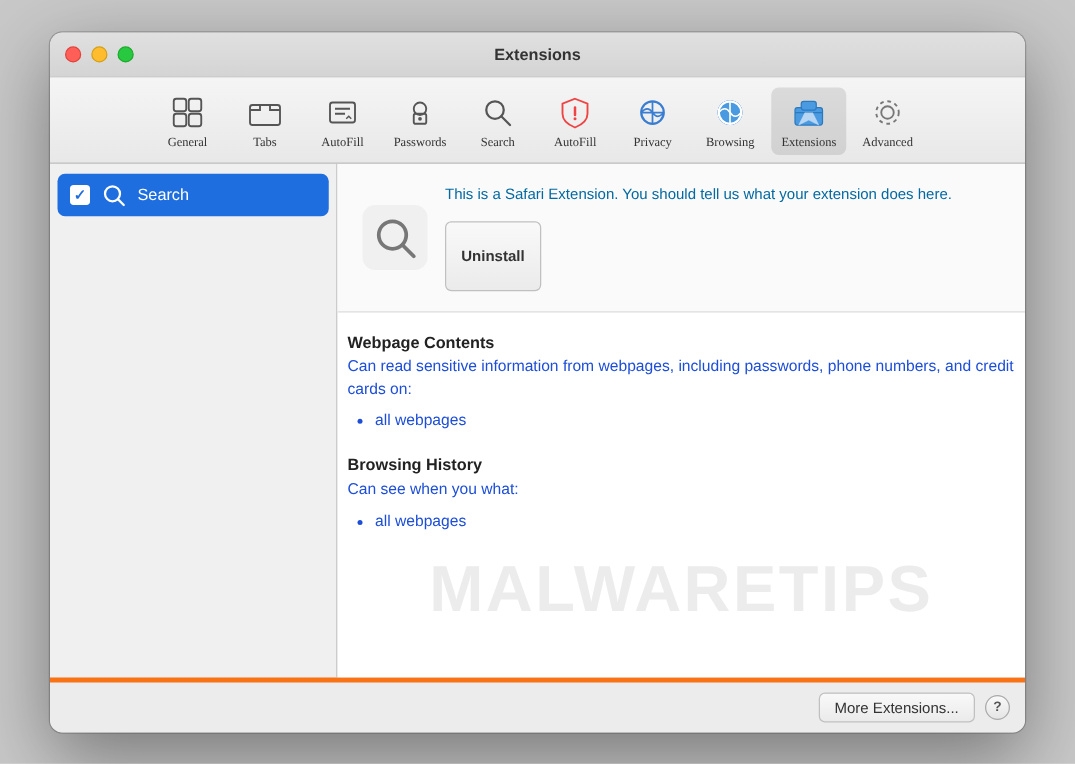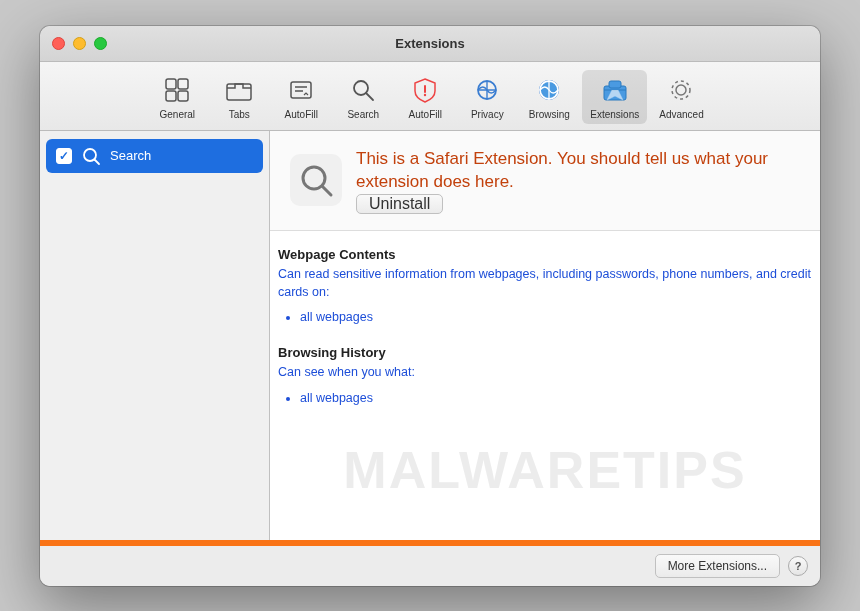--- a/index.html
+++ b/index.html
@@ -80,20 +80,21 @@
 
     .toolbar-item {
       display: flex;
       flex-direction: column;
       align-items: center;
       gap: 3px;
       padding: 4px 8px;
       border-radius: 6px;
       cursor: pointer;
       min-width: 58px;
+      font-family: Liberation Serif, serif;
     }
 
     .toolbar-item.active {
       background: rgba(0,0,0,0.1);
     }
 
     .toolbar-icon {
       width: 32px;
       height: 32px;
       display: flex;
@@ -228,34 +229,35 @@
       justify-content: center;
       font-size: 30px;
       color: #555;
     }
 
     .ext-info {
       flex: 1;
     }
 
     .ext-description {
-      font-size: 17px;
-      color: #c2410c;
+      font-size: 12px;
+      color: #0369a1;
       line-height: 1.4;
-      margin-bottom: 0;
+      margin-bottom: 14px;
     }
 
     .uninstall-btn {
       background: linear-gradient(to bottom, #f9f9f9, #ebebeb);
       border: 1px solid #c0c0c0;
       border-radius: 5px;
-      padding: 0 12px;
-      font-size: 16px;
+      padding: 20px 12px;
+      font-size: 12px;
       color: #333;
       cursor: pointer;
+      font-weight: bold;
     }
 
     
     .permissions {
       padding: 16px 8px;
       flex: 1;
       overflow-y: auto;
       position: relative;
       z-index: 1;
     }
@@ -290,21 +292,21 @@
     }
 
     
     .footer {
       display: flex;
       align-items: center;
       justify-content: flex-end;
       gap: 8px;
       padding: 8px 12px;
       background: #ececec;
-      border-top: 6px solid #f97316;
+      border-top: 4px solid #f97316;
       flex-shrink: 0;
     }
 
     .more-extensions-btn {
       background: linear-gradient(to bottom, #f9f9f9, #ebebeb);
       border: 1px solid #c0c0c0;
       border-radius: 5px;
       padding: 4px 12px;
       font-size: 12px;
       color: #333;
@@ -369,20 +371,30 @@
         <svg width="28" height="28" viewBox="0 0 28 28" fill="none">
           <rect x="4" y="6" width="20" height="16" rx="2" stroke="#555" stroke-width="1.5" fill="none"></rect>
           <line x1="8" y1="11" x2="20" y2="11" stroke="#555" stroke-width="1.5"></line>
           <line x1="8" y1="15" x2="16" y2="15" stroke="#555" stroke-width="1.5"></line>
           <path d="M17 19 l2-2 2 2" stroke="#555" stroke-width="1.2" fill="none"></path>
         </svg>
       </div>
       <span class="toolbar-label">AutoFill</span>
     </div>
 
+    <div class="toolbar-item">
+      <div class="toolbar-icon">
+        <svg width="28" height="28" viewBox="0 0 28 28" fill="none">
+          <ellipse cx="14" cy="11" rx="5" ry="5" stroke="#555" stroke-width="1.5" fill="none"></ellipse>
+          <rect x="9" y="15" width="10" height="8" rx="1.5" stroke="#555" stroke-width="1.5" fill="none"></rect>
+          <circle cx="14" cy="19" r="1.5" fill="#555"></circle>
+        </svg>
+      </div>
+      <span class="toolbar-label">Passwords</span>
+    </div>
 
     <div class="toolbar-item">
       <div class="toolbar-icon">
         <svg width="28" height="28" viewBox="0 0 28 28" fill="none">
           <circle cx="12" cy="12" r="7" stroke="#555" stroke-width="1.8" fill="none"></circle>
           <line x1="17" y1="17" x2="24" y2="24" stroke="#555" stroke-width="1.8" stroke-linecap="round"></line>
         </svg>
       </div>
       <span class="toolbar-label">Search</span>
     </div>

